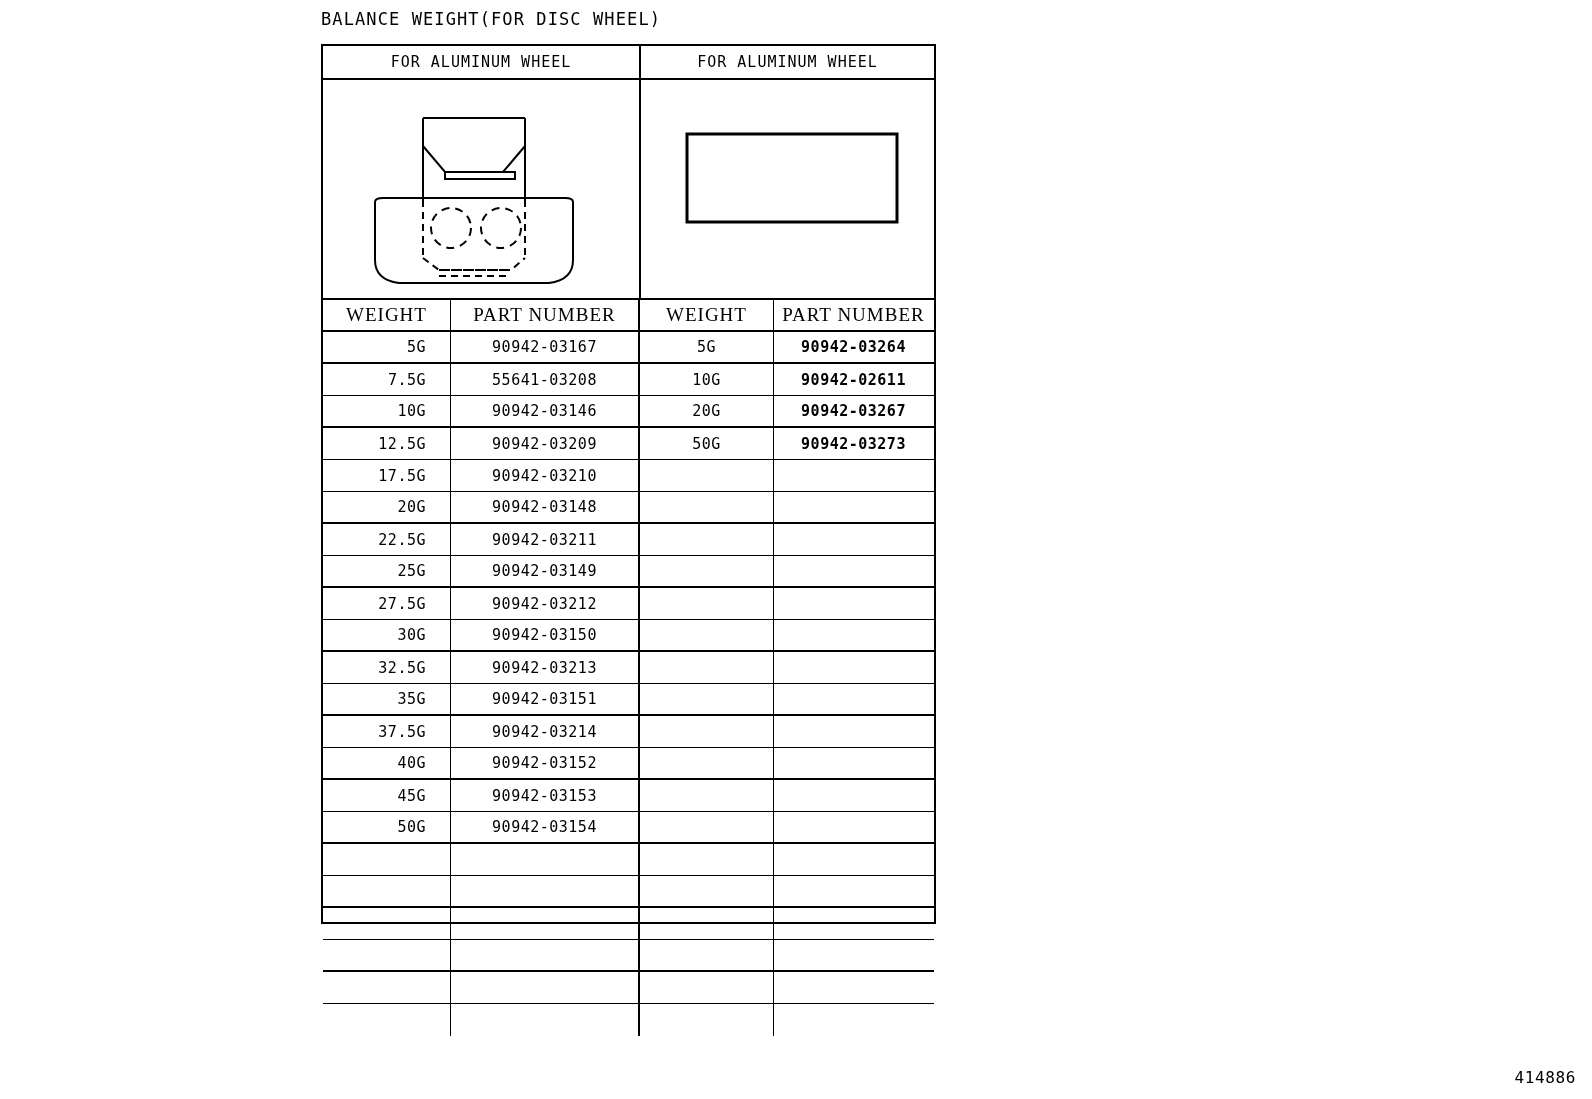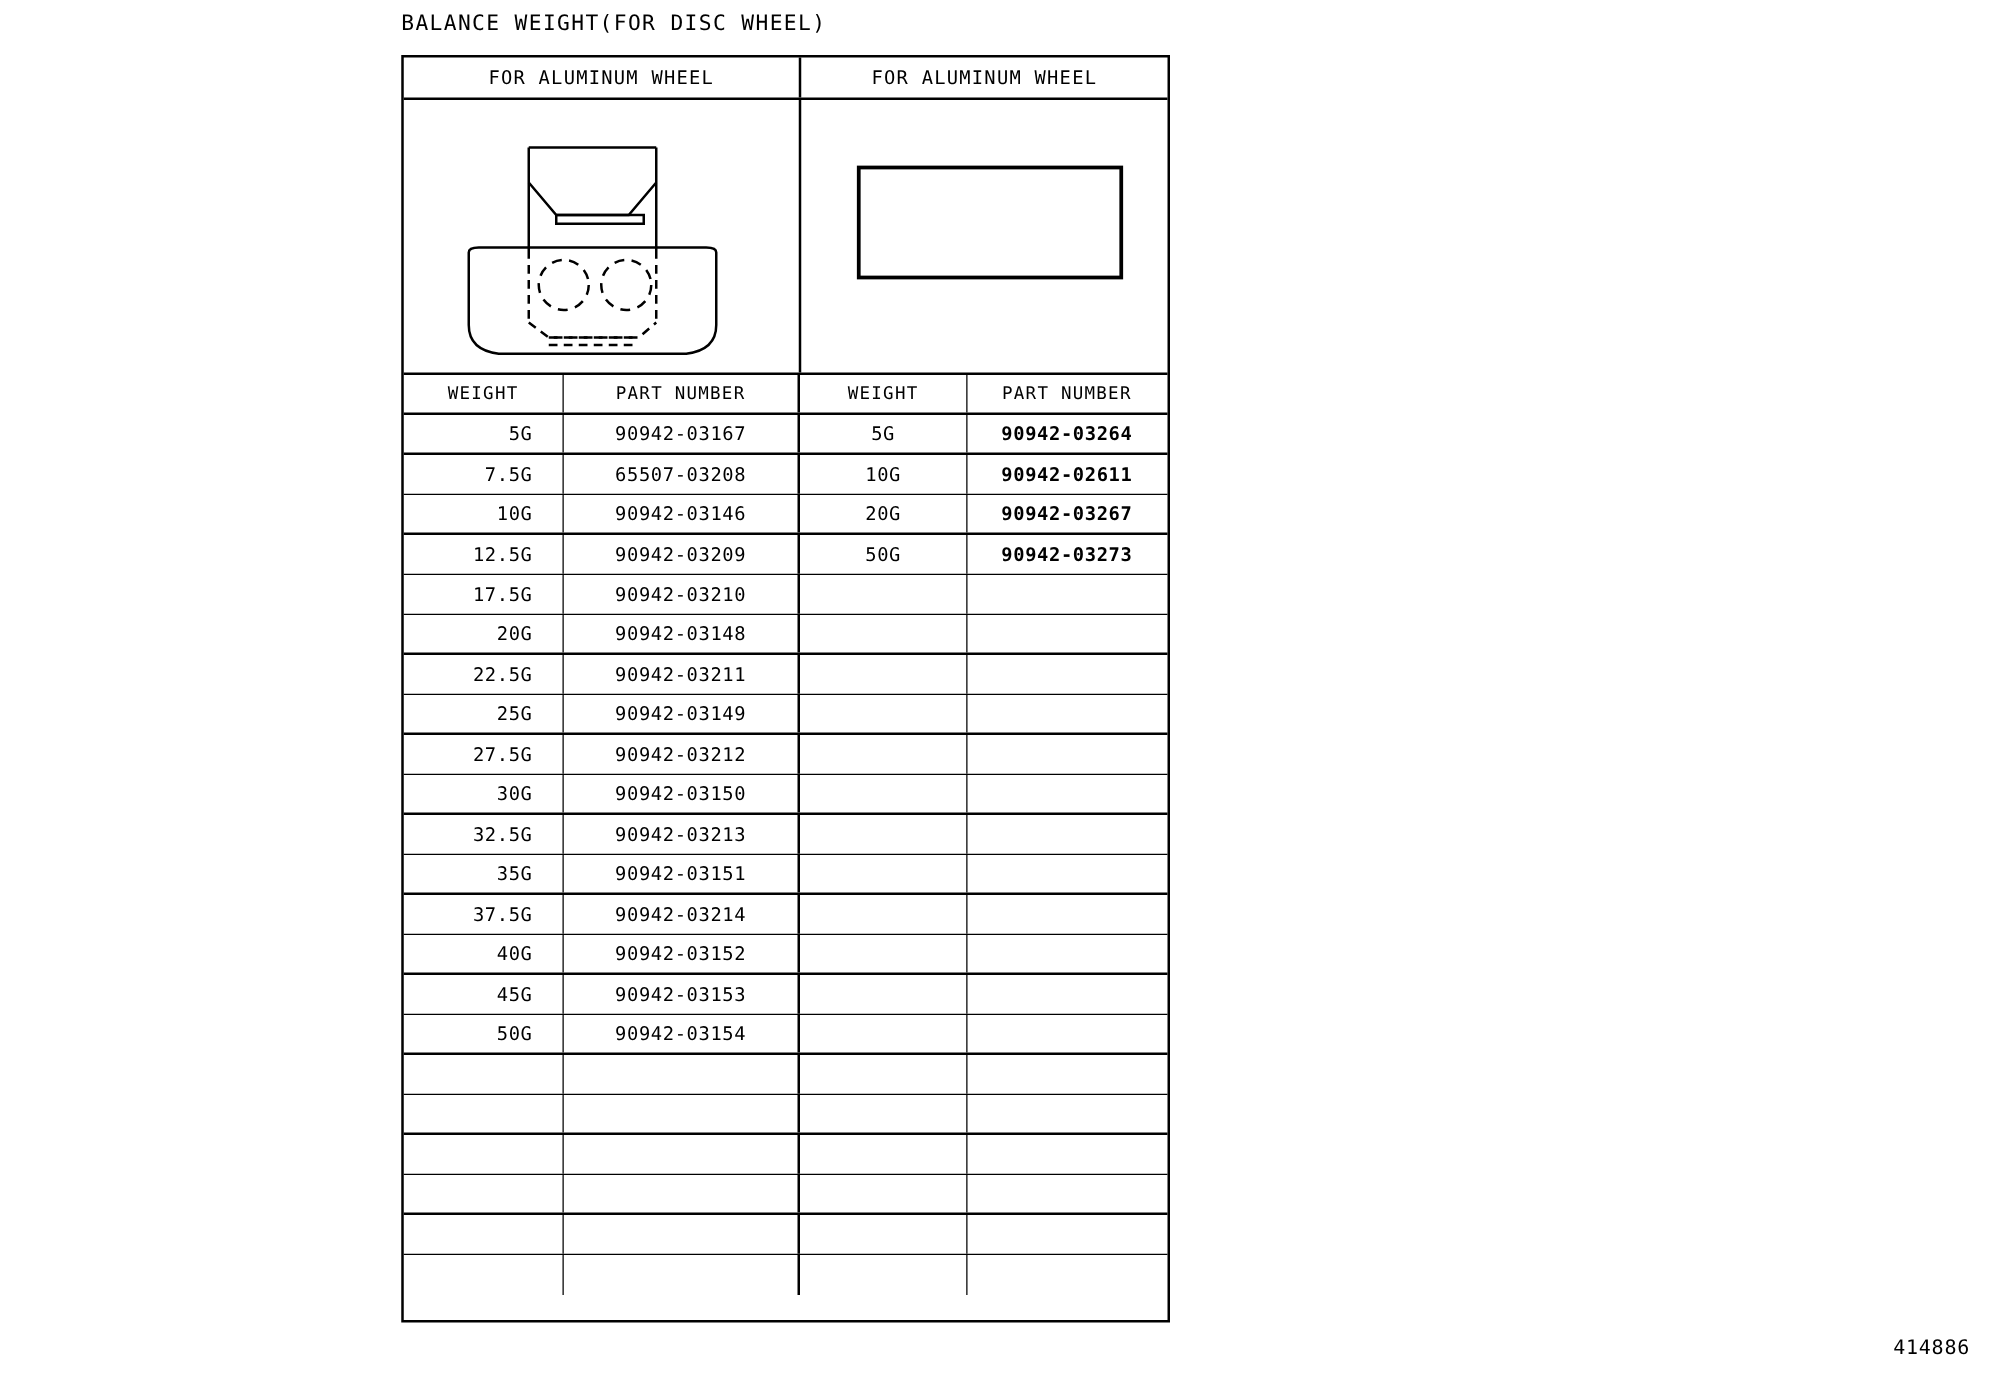--- a/index.html
+++ b/index.html
@@ -26,21 +26,21 @@
     white-space: nowrap;
     line-height: 22px;
   }
 
   
   #parts-table {
     position: absolute;
     left: 321px;
     top: 44px;
     width: 615px;
-    height: 1014px;
+    height: 880px;
     border: 2px solid #000;
     box-sizing: border-box;
   }
 
   
   .section-head-row {
     display: flex;
     height: 34px;
     border-bottom: 2px solid #000;
     box-sizing: border-box;
@@ -77,24 +77,25 @@
   .col-head-row {
     display: flex;
     height: 32px;
     border-bottom: 2px solid #000;
     box-sizing: border-box;
   }
   .col-head {
     display: flex;
     align-items: center;
     justify-content: center;
-    font-size: 14px;
+    font-size: 19px;
     letter-spacing: 1px;
     white-space: nowrap;
     box-sizing: border-box;
+    font-family: Liberation Serif, serif;
   }
   .cw-weight { width: 128px; border-right: 1px solid #000; }
   .cw-part   { width: 189px; border-right: 2px solid #000; }
   .cw-weight2{ width: 134px; border-right: 1px solid #000; }
   .cw-part2  { width: 159px; }
 
   
   #data-grid { display: block; }
   .data-row {
     display: flex;
@@ -186,21 +187,21 @@
 
   <div id="data-grid">
       <div class="data-row thick">
         <div class="cell weight">5G</div>
         <div class="cell part">90942-03167</div>
         <div class="cell weight2">5G</div>
         <div class="cell part2">90942-03264</div>
       </div>
       <div class="data-row thin">
         <div class="cell weight">7.5G</div>
-        <div class="cell part">65507-03208</div>
+        <div class="cell part">55641-03208</div>
         <div class="cell weight2">10G</div>
         <div class="cell part2">90942-02611</div>
       </div>
       <div class="data-row thick">
         <div class="cell weight">10G</div>
         <div class="cell part">90942-03146</div>
         <div class="cell weight2">20G</div>
         <div class="cell part2">90942-03267</div>
       </div>
       <div class="data-row thin">

